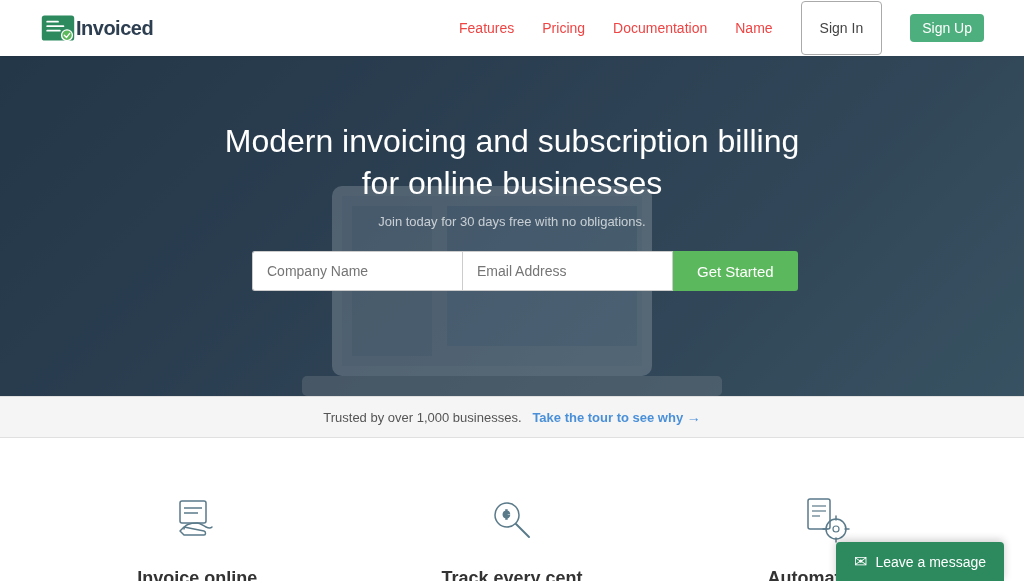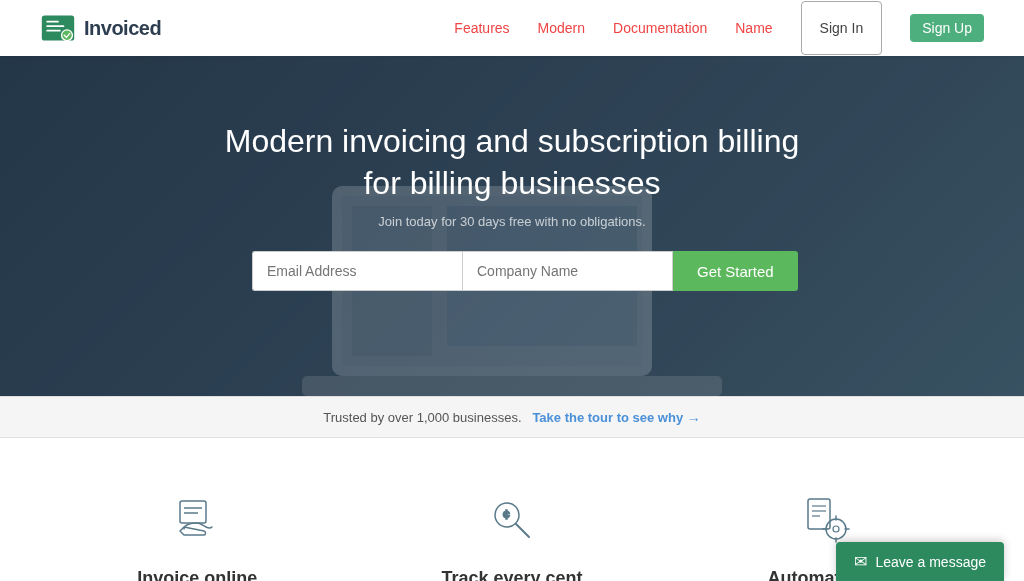--- a/index.html
+++ b/index.html
@@ -13,21 +13,21 @@
       padding: 0 40px;
       height: 56px;
       background: #fff;
       position: relative;
       z-index: 10;
       box-shadow: 0 1px 3px rgba(0,0,0,0.08);
     }
     .nav-logo {
       display: flex;
       align-items: center;
-      gap: 8px;
+      gap: 0;
     }
     .logo-icon {
       width: 36px;
       height: 36px;
     }
     .nav-links {
       display: flex;
       align-items: center;
       gap: 28px;
     }
@@ -215,21 +215,21 @@
       <rect x="7" y="12" width="14" height="2" rx="1" fill="white"></rect>
       <rect x="7" y="17" width="20" height="2" rx="1" fill="white"></rect>
       <rect x="7" y="22" width="16" height="2" rx="1" fill="white"></rect>
       <circle cx="30" cy="28" r="6" fill="#5cb85c" stroke="white" stroke-width="1.5"></circle>
       <path d="M27 28 L29.5 30.5 L33 26" stroke="white" stroke-width="1.5" fill="none" stroke-linecap="round" stroke-linejoin="round"></path>
     </svg>
     <span style="font-size:20px;font-weight:700;color:#2c3e50;letter-spacing:-0.5px;">Invoiced</span>
   </div>
   <div class="nav-links">
     <a href="#">Features</a>
-    <a href="#">Modern</a>
+    <a href="#">Pricing</a>
     <a href="#">Documentation</a>
     <a href="#">Name</a>
     <button class="btn-signin">Sign In</button>
     <button class="btn-signup">Sign Up</button>
   </div>
 </nav>
 
 <section class="hero">
   <div class="hero-bg-overlay"></div>
 
@@ -238,26 +238,26 @@
     <rect x="40" y="20" width="300" height="170" fill="#e8f0f5"></rect>
     <rect x="50" y="30" width="80" height="150" fill="#c5d5e0"></rect>
     <rect x="145" y="30" width="190" height="70" fill="#b0c8d8"></rect>
     <rect x="145" y="110" width="190" height="60" fill="#c0d5e5"></rect>
     <rect x="0" y="200" width="420" height="20" rx="5" fill="#bbb"></rect>
   </svg>
 
   <div class="hero-content">
     <h1 class="hero-title">
       <span>Modern invoicing and subscription billing</span><br>
-      <span>for billing businesses</span>
+      <span>for online businesses</span>
     </h1>
     <p class="hero-subtext">Join today for 30 days free with no obligations.</p>
     <div class="hero-form">
+      <input type="text" placeholder="Company Name" style="">
       <input type="email" placeholder="Email Address" style="">
-      <input type="text" placeholder="Company Name" style="">
       <button>Get Started</button>
     </div>
   </div>
 </section>
 
 <div class="trusted-bar">
   <span>Trusted by over 1,000 businesses.</span>
   <span>&nbsp;</span>
   <a href="#">
     <span>Take the tour to see why</span>

